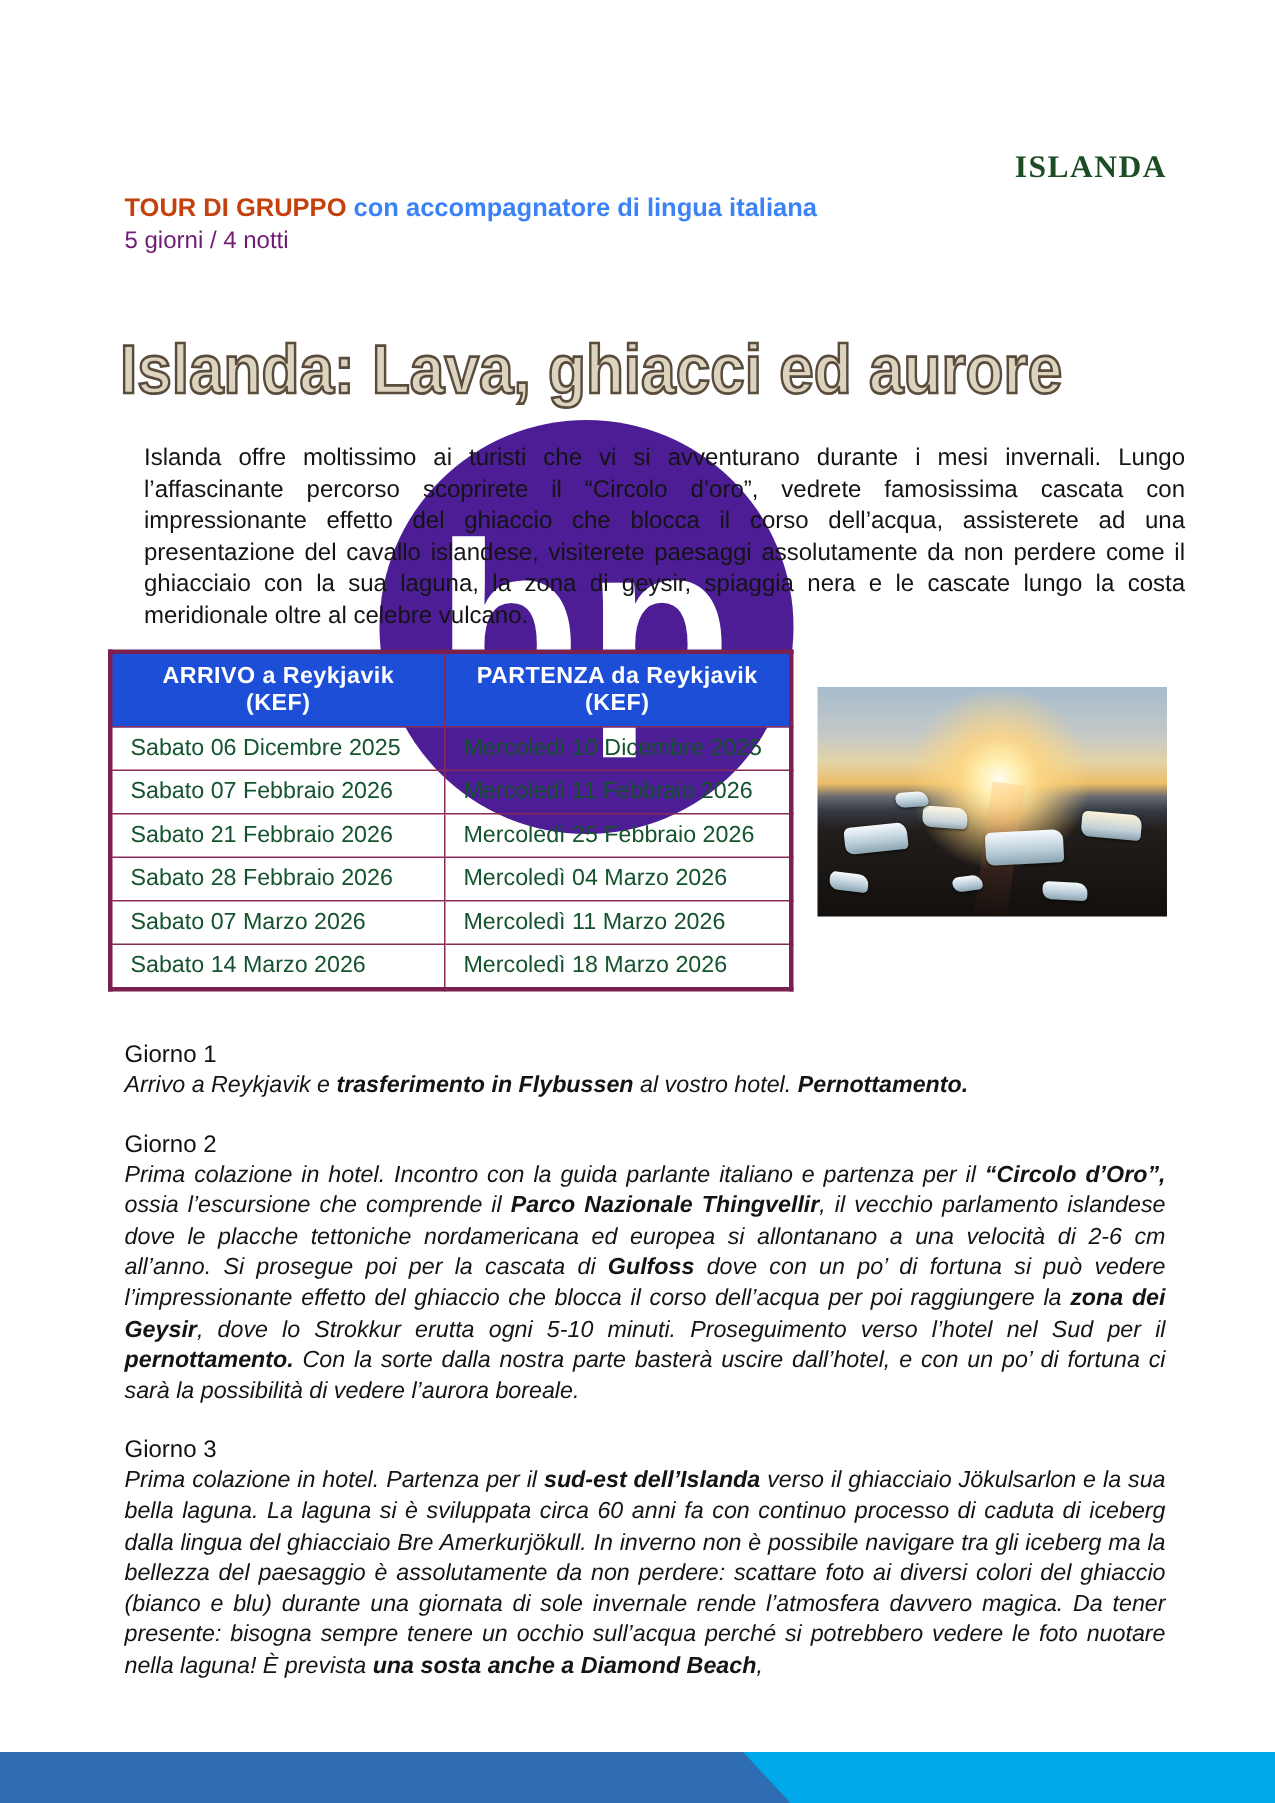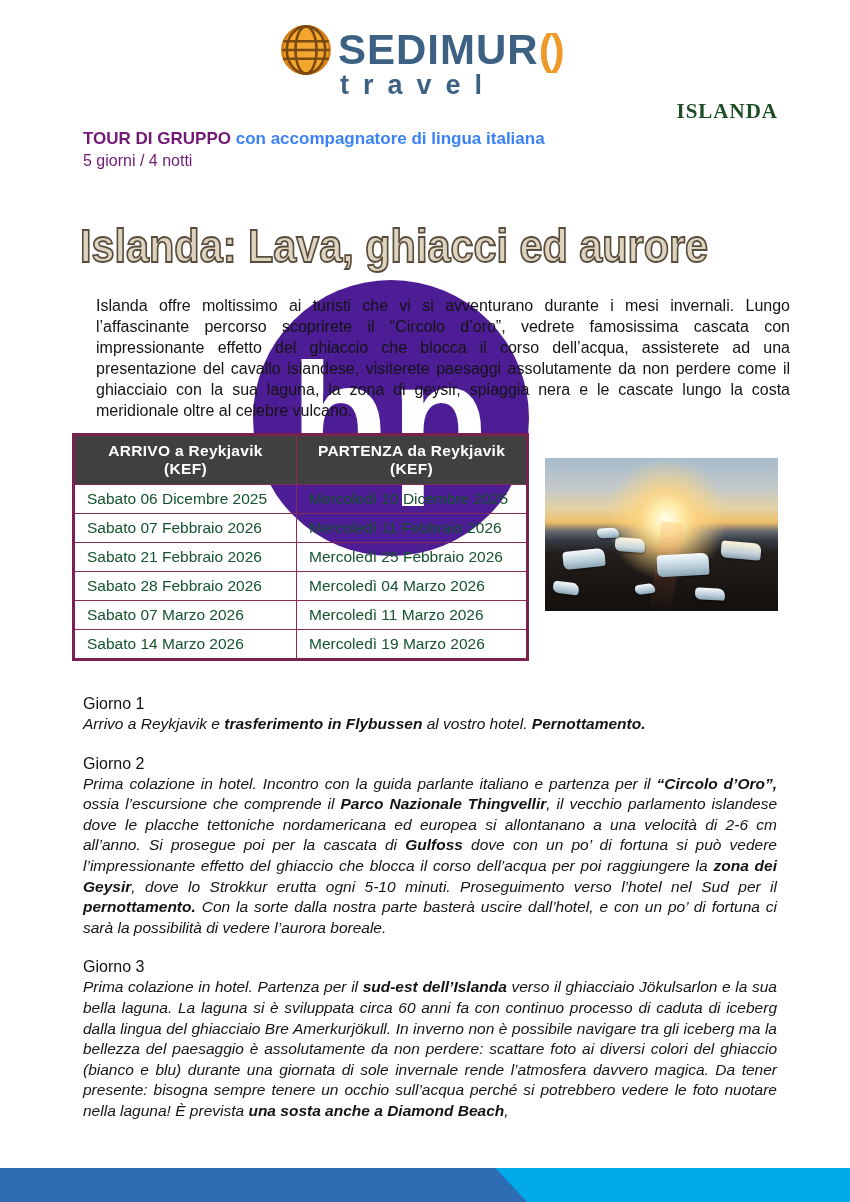--- a/index.html
+++ b/index.html
@@ -22,38 +22,38 @@
   .globe { width:56px; height:56px; margin-right:4px; flex:0 0 auto; }
   .brand { font-size:42px; font-weight:bold; color:#3c6183; letter-spacing:1px; line-height:1; }
   .brand .paren { color:#ee9a28; letter-spacing:-2px; }
   .brand-sub { font-size:27px; font-weight:bold; color:#3c6183; letter-spacing:14px;
     margin-left:62px; margin-top:-6px; line-height:1; }
 
   
   .country { top:99px; right:72px; font-family:"Liberation Serif", serif; font-weight:bold;
     font-size:21px; color:#1c4e26; letter-spacing:1px; }
   .tour-block { left:83px; top:128px; font-size:17px; line-height:21px; }
-  .tour-type { color:#701a75; font-weight:bold; }
+  .tour-type { color:#c2410c; font-weight:bold; }
   .tour-sub { color:#3b82f6; font-weight:bold; }
   .duration { color:#701a75; font-size:16px; margin-top:1px; }
 
   
   .main-title { left:80px; top:219px; width:700px; white-space:nowrap;
     font-size:46px; font-weight:bold; letter-spacing:0px;
     color:#ddd4c0; -webkit-text-stroke:1.8px #5a4c3c;
     transform:scaleX(0.90); transform-origin:left center; }
 
   
   .intro { left:96px; top:295px; width:694px; font-size:16px; line-height:21px;
     text-align:justify; color:#141414; }
 
   
   .schedule { left:72px; top:433px; }
   table { border-collapse:collapse; border:3px solid #7b2150; background:transparent; }
-  th { background:#404040; color:#ffffff; font-weight:bold; font-size:15.5px;
+  th { background:#1d4ed8; color:#ffffff; font-weight:bold; font-size:15.5px;
     padding:6px 10px; border:1px solid #8a2b57; text-align:center; letter-spacing:0.3px; }
   td { font-size:15.5px; color:#14532d; padding:5px 12px; border:1.5px solid #8a2b57;
     background:transparent; height:28px; }
   th:first-child, td:first-child { width:223px; }
   th:last-child, td:last-child { width:231px; }
 
   
   .photo { left:545px; top:458px; width:233px; height:153px; overflow:hidden;
     background:
       radial-gradient(circle at 52% 40%, #fffdf0 0%, #ffeeae 9%, rgba(255,214,130,0.85) 18%, rgba(244,196,120,0.0) 40%),
@@ -90,35 +90,20 @@
 </style>
 </head>
 <body>
 
 <div class="page">
 
   <div class="watermark">
     <span>bp</span>
   </div>
 
-  <div class="layer logo">
-    <div class="logo-top">
-      <svg class="globe" viewBox="0 0 64 64">
-        <circle cx="32" cy="32" r="27" fill="#f4a62f"></circle>
-        <circle cx="32" cy="32" r="27" fill="none" stroke="#d97f14" stroke-width="3"></circle>
-        <ellipse cx="32" cy="32" rx="12" ry="27" fill="none" stroke="#7a4a10" stroke-width="3"></ellipse>
-        <ellipse cx="32" cy="32" rx="22" ry="27" fill="none" stroke="#7a4a10" stroke-width="3"></ellipse>
-        <line x1="6" y1="22" x2="58" y2="22" stroke="#7a4a10" stroke-width="3"></line>
-        <line x1="5" y1="32" x2="59" y2="32" stroke="#7a4a10" stroke-width="3"></line>
-        <line x1="6" y1="42" x2="58" y2="42" stroke="#7a4a10" stroke-width="3"></line>
-      </svg>
-      <div class="brand"><span>SEDIMUR</span><span class="paren">()</span></div>
-    </div>
-    <div class="brand-sub">travel</div>
-  </div>
 
   <div class="layer country">ISLANDA</div>
 
   <div class="layer tour-block">
     <div>
       <span class="tour-type">TOUR DI GRUPPO</span>
       <span class="tour-sub">con accompagnatore di lingua italiana</span>
     </div>
     <div class="duration">5 giorni / 4 notti</div>
   </div>
@@ -151,21 +136,21 @@
           <tr>
             <td>Sabato 28 Febbraio 2026</td>
             <td>Mercoledì 04 Marzo 2026</td>
           </tr>
           <tr>
             <td>Sabato 07 Marzo 2026</td>
             <td>Mercoledì 11 Marzo 2026</td>
           </tr>
           <tr>
             <td>Sabato 14 Marzo 2026</td>
-            <td>Mercoledì 19 Marzo 2026</td>
+            <td>Mercoledì 18 Marzo 2026</td>
           </tr>
         </tbody>
     </table>
   </div>
 
   <div class="layer photo">
     <span class="flare"></span>
     <span class="ice i1"></span>
     <span class="ice i2"></span>
     <span class="ice i3"></span>

